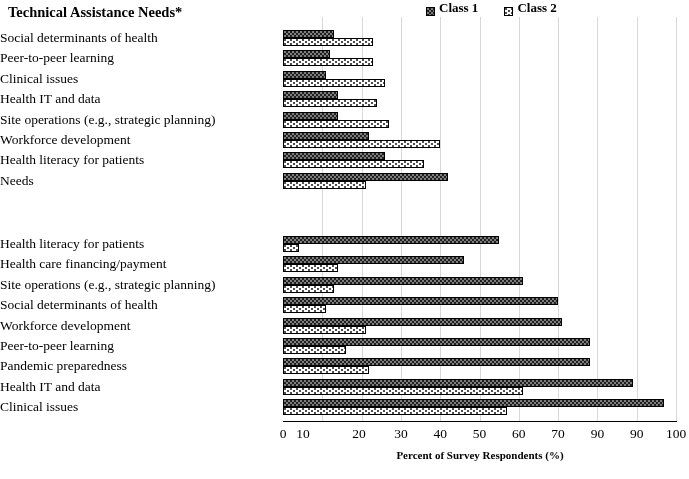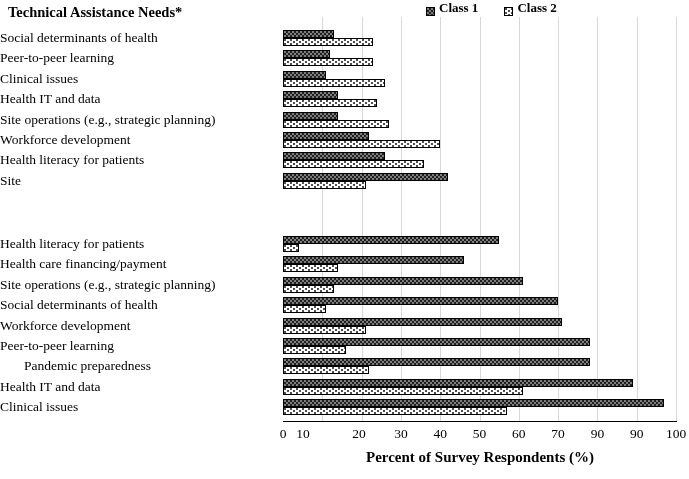--- a/index.html
+++ b/index.html
@@ -37,21 +37,21 @@
       radial-gradient(circle, #4f4f4f 0.9px, transparent 1.15px);
     background-size:6px 4px, 6px 4px;
     background-position:1px 1px, 4px 3px;
   }
   .tick-label{
     position:absolute;top:426px;width:34px;margin-left:-17px;text-align:center;
     font-size:13.5px;
   }
   .axis-title{
     position:absolute;left:283px;top:449px;width:394px;text-align:center;
-    font-size:15px;font-weight:bold;
+    font-size:11px;font-weight:bold;
   }
   #legend{
     position:absolute;left:426px;top:0;display:flex;gap:26px;align-items:center;
     font-size:13px;font-weight:bold;
   }
   .legend-item{display:flex;align-items:flex-end;gap:4px;}
   .swatch{width:9px;height:9px;box-sizing:border-box;border:1px solid #000;display:inline-block;}
 </style>
 </head>
 <body>
@@ -110,42 +110,42 @@
     <div class="bar bar-c2" style="top: 99.2px; left: 283px; width: 94.32px;"></div>
     <div class="cat-label" style="top: 111.6px;">Site operations (e.g., strategic planning)</div>
     <div class="bar bar-c1" style="top: 111.6px; left: 283px; width: 55.02px;"></div>
     <div class="bar bar-c2" style="top: 119.6px; left: 283px; width: 106.11px;"></div>
     <div class="cat-label" style="top: 132px;">Workforce development</div>
     <div class="bar bar-c1" style="top: 132px; left: 283px; width: 86.46px;"></div>
     <div class="bar bar-c2" style="top: 140px; left: 283px; width: 157.2px;"></div>
     <div class="cat-label" style="top: 152.4px;">Health literacy for patients</div>
     <div class="bar bar-c1" style="top: 152.4px; left: 283px; width: 102.18px;"></div>
     <div class="bar bar-c2" style="top: 160.4px; left: 283px; width: 141.48px;"></div>
-    <div class="cat-label" style="top: 172.8px;">Site</div>
+    <div class="cat-label" style="top: 172.8px;">Needs</div>
     <div class="bar bar-c1" style="top: 172.8px; left: 283px; width: 165.06px;"></div>
     <div class="bar bar-c2" style="top: 180.8px; left: 283px; width: 82.53px;"></div>
     <div class="cat-label" style="top: 236px;">Health literacy for patients</div>
     <div class="bar bar-c1" style="top: 236px; left: 283px; width: 216.15px;"></div>
     <div class="bar bar-c2" style="top: 244px; left: 283px; width: 15.72px;"></div>
     <div class="cat-label" style="top: 256.4px;">Health care financing/payment</div>
     <div class="bar bar-c1" style="top: 256.4px; left: 283px; width: 180.78px;"></div>
     <div class="bar bar-c2" style="top: 264.4px; left: 283px; width: 55.02px;"></div>
     <div class="cat-label" style="top: 276.8px;">Site operations (e.g., strategic planning)</div>
     <div class="bar bar-c1" style="top: 276.8px; left: 283px; width: 239.73px;"></div>
     <div class="bar bar-c2" style="top: 284.8px; left: 283px; width: 51.09px;"></div>
     <div class="cat-label" style="top: 297.2px;">Social determinants of health</div>
     <div class="bar bar-c1" style="top: 297.2px; left: 283px; width: 275.1px;"></div>
     <div class="bar bar-c2" style="top: 305.2px; left: 283px; width: 43.23px;"></div>
     <div class="cat-label" style="top: 317.6px;">Workforce development</div>
     <div class="bar bar-c1" style="top: 317.6px; left: 283px; width: 279.03px;"></div>
     <div class="bar bar-c2" style="top: 325.6px; left: 283px; width: 82.53px;"></div>
     <div class="cat-label" style="top: 338px;">Peer-to-peer learning</div>
     <div class="bar bar-c1" style="top: 338px; left: 283px; width: 306.54px;"></div>
     <div class="bar bar-c2" style="top: 346px; left: 283px; width: 62.88px;"></div>
-    <div class="cat-label" style="top: 358.4px; padding-left: 24px;">Pandemic preparedness</div>
+    <div class="cat-label" style="top: 358.4px;">Pandemic preparedness</div>
     <div class="bar bar-c1" style="top: 358.4px; left: 283px; width: 306.54px;"></div>
     <div class="bar bar-c2" style="top: 366.4px; left: 283px; width: 86.46px;"></div>
     <div class="cat-label" style="top: 378.8px;">Health IT and data</div>
     <div class="bar bar-c1" style="top: 378.8px; left: 283px; width: 349.77px;"></div>
     <div class="bar bar-c2" style="top: 386.8px; left: 283px; width: 239.73px;"></div>
     <div class="cat-label" style="top: 399.2px;">Clinical issues</div>
     <div class="bar bar-c1" style="top: 399.2px; left: 283px; width: 381.21px;"></div>
     <div class="bar bar-c2" style="top: 407.2px; left: 283px; width: 224.01px;"></div>
   </div>
 

